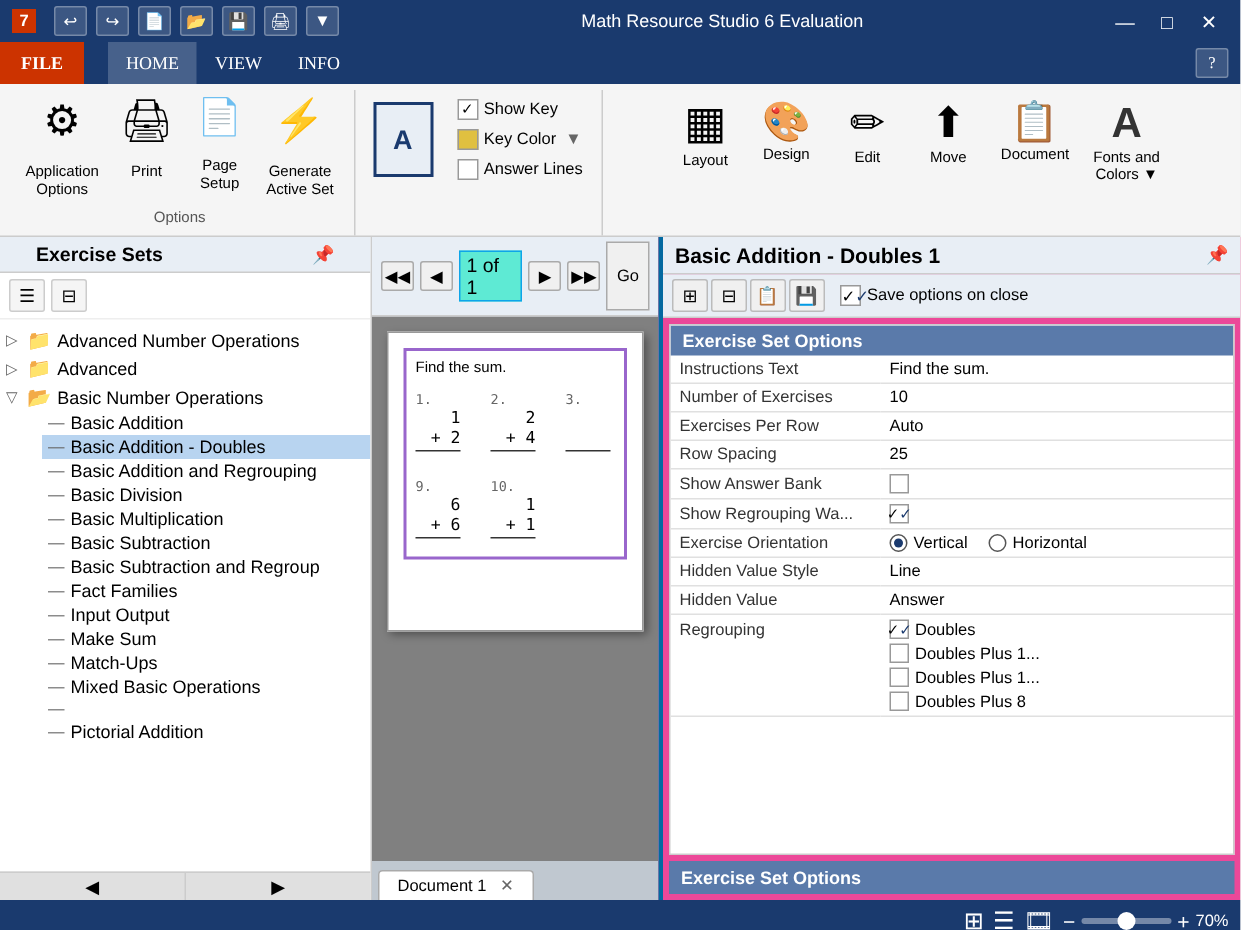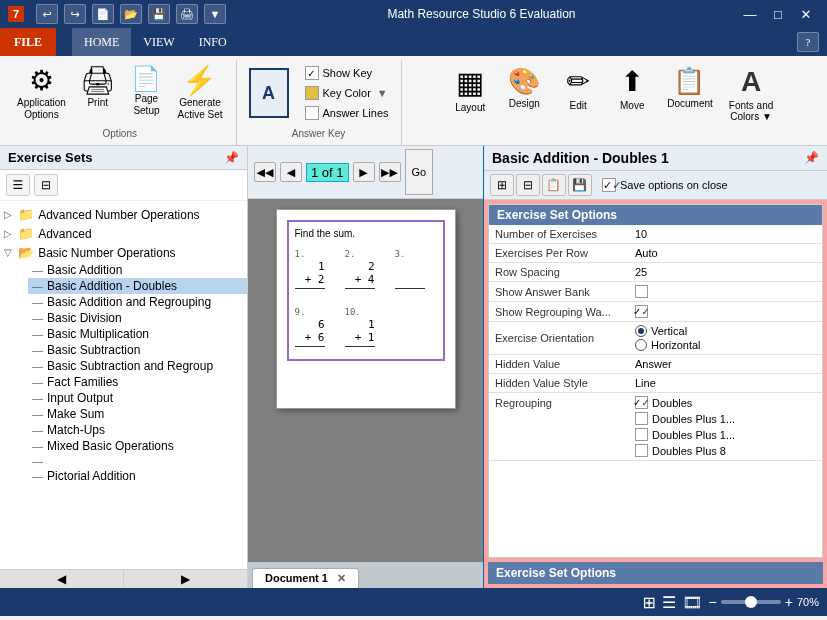--- a/index.html
+++ b/index.html
@@ -83,21 +83,21 @@
     .ribbon-btn {
       display: flex;
       flex-direction: column;
       align-items: center;
       cursor: pointer;
       padding: 3px 5px;
       border-radius: 3px;
       min-width: 44px;
     }
     .ribbon-btn .btn-icon { font-size: 28px; line-height: 1; }
-    .ribbon-btn .btn-label { font-size: 10px; text-align: center; margin-top: 2px; line-height: 1.2; }
+    .ribbon-btn .btn-label { font-size: 10px; text-align: center; margin-top: 14px; line-height: 1.2; }
     .ribbon-small-btns { display: flex; flex-direction: column; gap: 2px; }
     .ribbon-small-btn {
       display: flex;
       align-items: center;
       gap: 4px;
       padding: 2px 4px;
       cursor: pointer;
       border-radius: 2px;
       font-size: 11px;
     }
@@ -127,21 +127,21 @@
       width: 248px;
       background: white;
       border-right: 1px solid #ccc;
       display: flex;
       flex-direction: column;
       overflow: hidden;
     }
     .sidebar-header {
       background: #e8eef5;
       border-bottom: 1px solid #ccc;
-      padding: 4px 8px;
+      padding: 4px 24px;
       font-size: 13px;
       font-weight: bold;
       display: flex;
       align-items: center;
       justify-content: space-between;
     }
     .sidebar-toolbar {
       display: flex;
       gap: 4px;
       padding: 4px 6px;
@@ -248,30 +248,30 @@
       padding: 0 4px;
     }
     .tab {
       background: #e8eef5;
       border: 1px solid #aaa;
       border-bottom: none;
       padding: 3px 12px;
       font-size: 11px;
       cursor: pointer;
       border-radius: 3px 3px 0 0;
-      font-weight: bold;
+      font-weight: normal;
     }
     .tab.active { background: white; }
     .tab-close { margin-left: 6px; color: #666; font-size: 11px; }
 
     
     .right-panel {
-      width: 344px;
-      background: #fca5a5;
-      border-left: 1px solid #0369a1;
+      width: 388px;
+      background: #ec4899;
+      border-left: 3px solid #0369a1;
       display: flex;
       flex-direction: column;
       overflow: hidden;
     }
     .right-header {
       background: #e8eef5;
       border-bottom: 1px solid #ccc;
       padding: 4px 8px;
       font-size: 14px;
       font-weight: bold;
@@ -318,21 +318,21 @@
       color: white;
       padding: 3px 8px;
       font-size: 12px;
       font-weight: bold;
     }
     .options-table { width: 100%; border-collapse: collapse; }
     .options-table tr { border-bottom: 1px solid #e0e0e0; }
     .options-table td { padding: 3px 6px; vertical-align: middle; font-size: 11px; }
     .options-table td:first-child { color: #333; width: 140px; }
     .options-table td:last-child { color: #000; }
-    .radio-group { display: flex; flex-direction: column; gap: 2px; }
+    .radio-group { display: flex; gap: 14px; }
     .radio-row { display: flex; align-items: center; gap: 4px; font-size: 11px; }
     .radio-dot { width: 12px; height: 12px; border-radius: 50%; border: 1px solid #555; display: flex; align-items: center; justify-content: center; }
     .radio-dot.selected::after { content: ''; width: 6px; height: 6px; border-radius: 50%; background: #1a3a6e; display: block; }
     .checkbox-row { display: flex; align-items: center; gap: 4px; }
     .check-box { width: 13px; height: 13px; border: 1px solid #999; background: white; display: flex; align-items: center; justify-content: center; font-size: 10px; }
     .checked-mark::after { content: '✓'; color: #1a3a6e; }
 
     .bottom-options-panel {
       background: #5a7aaa;
       color: white;
@@ -442,21 +442,20 @@
           <div style="width:14px; height:14px; background:#e0c040; border:1px solid #999;"></div>
           <span>Key Color</span>
           <span style="margin-left:2px; color:#666;">▼</span>
         </div>
         <div class="ribbon-small-btn">
           <div style="width:14px; height:14px; border:1px solid #999; background:white;"></div>
           <span>Answer Lines</span>
         </div>
       </div>
     </div>
-    <div class="ribbon-group-label">Answer Key</div>
   </div>
 
   <div class="ribbon-group" style="border-right:none; flex:1;">
     <div class="ribbon-group-content" style="flex-wrap:wrap; gap:4px;">
       <div class="ribbon-tall-btn">
         <span class="big-icon" style="font-size:30px;">▦</span>
         <span class="btn-label">Layout</span>
       </div>
       <div class="ribbon-tall-btn">
         <span class="big-icon" style="font-size:26px;">🎨</span>
@@ -688,20 +687,24 @@
       <div class="right-tool-btn">💾</div>
       <div class="save-opts-btn">
         <div class="save-opts-check checked-mark">✓</div>
         <span>Save options on close</span>
       </div>
     </div>
     <div class="options-panel">
       <div class="options-header">Exercise Set Options</div>
       <table class="options-table">
         <tbody>
+            <tr>
+          <td>Instructions Text</td>
+          <td>Find the sum.</td>
+        </tr>
         <tr>
           <td>Number of Exercises</td>
           <td>10</td>
         </tr>
         <tr>
           <td>Exercises Per Row</td>
           <td>Auto</td>
         </tr>
         <tr>
           <td>Row Spacing</td>
@@ -732,26 +735,26 @@
                 <span>Vertical</span>
               </div>
               <div class="radio-row">
                 <div class="radio-dot"></div>
                 <span>Horizontal</span>
               </div>
             </div>
           </td>
         </tr>
         <tr>
+          <td>Hidden Value Style</td>
+          <td>Line</td>
+        </tr>
+        <tr>
           <td>Hidden Value</td>
           <td>Answer</td>
-        </tr>
-        <tr>
-          <td>Hidden Value Style</td>
-          <td>Line</td>
         </tr>
         <tr>
           <td style="vertical-align:top; padding-top:4px;">Regrouping</td>
           <td>
             <div style="display:flex; flex-direction:column; gap:3px;">
               <div class="checkbox-row">
                 <div class="check-box checked-mark">✓</div>
                 <span>Doubles</span>
               </div>
               <div class="checkbox-row">

